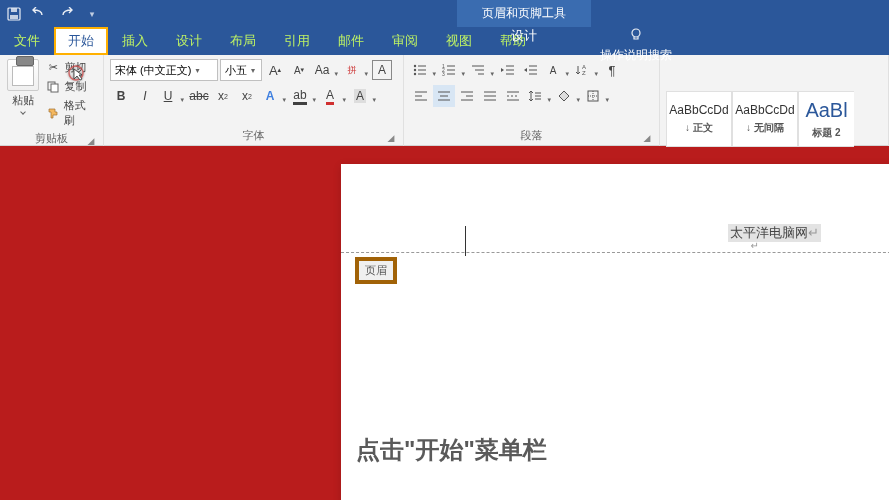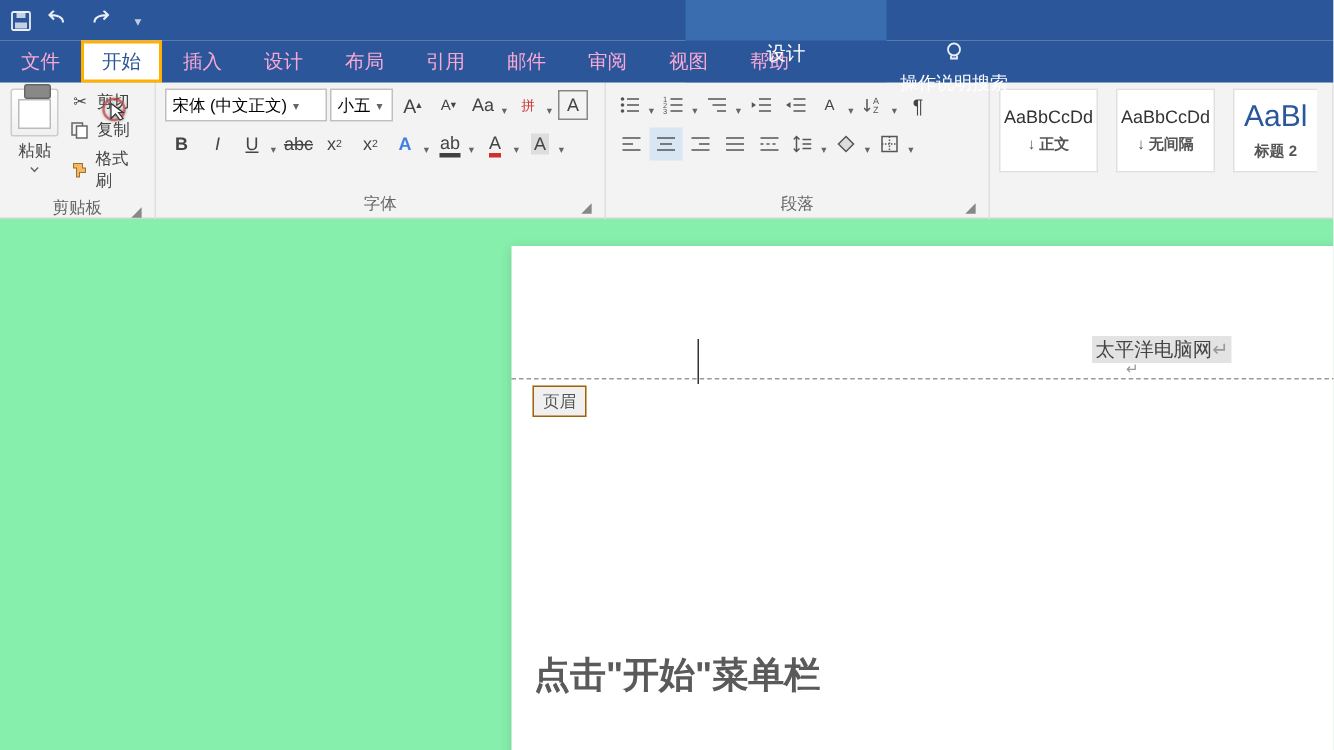--- a/index.html
+++ b/index.html
@@ -10,21 +10,21 @@
 .titlebar .qat { display: flex; align-items: center; padding: 0 6px; gap: 10px; }
 .titlebar .qat .qbtn { width: 16px; height: 16px; display: flex; align-items: center; justify-content: center; cursor: pointer; opacity: 0.9; }
 .titlebar .contextual-tab-title { position: absolute; left: 457px; width: 134px; text-align: center; top: 5px; font-size: 12px; color: #fff; }
 .titlebar .doc-title { position: absolute; left: 720px; right: 0; text-align: center; top: 5px; font-size: 12px; color: #fff; }
 
 
 .contextual-bg { position: absolute; top: 0; left: 457px; width: 134px; height: 55px; background: #3a6cb0; z-index: 0; }
 
 
 .menubar { height: 28px; background: #2b579a; display: flex; align-items: stretch; position: relative; z-index: 2; }
-.menubar .tab { padding: 0 14px; display: flex; align-items: center; color: #f9a8d4; font-size: 13px; cursor: pointer; position: relative; }
+.menubar .tab { padding: 0 14px; display: flex; align-items: center; color: #bef264; font-size: 13px; cursor: pointer; position: relative; }
 .menubar .tab.active { background: #fff; color: #2b579a; }
 .menubar .tab.selected-border { outline: 2px solid #ffb000; outline-offset: -2px; }
 .menubar .cursor-pointer { position: absolute; left: 68px; top: 38px; z-index: 10; }
 .menubar .cursor-pointer svg { filter: drop-shadow(0 0 1px rgba(0,0,0,0.5)); }
 .menubar .design-tab { position: absolute; left: 457px; width: 134px; text-align: center; color: #fff; display: flex; align-items: center; justify-content: center; font-size: 13px; }
 .menubar .tell-me { position: absolute; left: 600px; color: #fff; font-size: 12px; display: flex; align-items: center; gap: 6px; height: 28px; flex-direction: column; }
 .menubar .bulb { opacity: 0.9; }
 
 
 .ribbon { height: 91px; background: #f3f3f3; border-bottom: 1px solid #d4d4d4; display: flex; position: relative; z-index: 1; }
@@ -55,36 +55,36 @@
 .btn-icon { width: 22px; height: 22px; display: flex; align-items: center; justify-content: center; cursor: pointer; font-size: 12px; color: #444; border: 1px solid transparent; }
 .btn-icon.has-drop { position: relative; padding-right: 8px; width: 28px; }
 .btn-icon .drop { font-size: 7px; color: #666; position: absolute; right: 1px; bottom: 2px; }
 
 
 .para-group { width: 256px; }
 .para-row1, .para-row2 { display: flex; gap: 1px; align-items: center; margin-bottom: 4px; }
 
 
 .styles-group { flex: 1; padding-top: 4px; }
-.styles-row { display: flex; gap: 12px; align-items: stretch; }
+.styles-row { display: flex; gap: 0; align-items: stretch; margin-top: 32px; }
 .style-card { width: 66px; height: 56px; border: 1px solid #e0e0e0; display: flex; flex-direction: column; align-items: center; justify-content: center; cursor: pointer; background: #fff; }
 .style-card .preview { font-size: 12px; color: #333; margin-bottom: 4px; }
 .style-card.big-preview .preview { font-size: 20px; color: #2b579a; }
 .style-card .sname { font-size: 10px; color: #555; font-weight: bold; }
 .style-card.partial { border-right: none; }
 .arrow-dd { width: 4px; height: 4px; border-right: 1px solid #666; border-bottom: 1px solid #666; transform: rotate(45deg); display: inline-block; }
 
 
-.doc-area { position: absolute; top: 146px; left: 0; right: 0; bottom: 0; background: #86efac; }
+.doc-area { position: absolute; top: 146px; left: 0; right: 0; bottom: 0; background: #b91c1c; }
 .page { position: absolute; left: 341px; top: 18px; width: 560px; height: 400px; background: #fff; box-shadow: 0 2px 8px rgba(0,0,0,0.15); }
 .header-dashed { position: absolute; top: 88px; left: 0; right: 0; border-bottom: 1.5px dashed #999; }
 .cursor-line { position: absolute; left: 124px; top: 62px; width: 1px; height: 30px; background: #333; }
 .header-text { position: absolute; right: 80px; top: 60px; font-size: 13px; color: #444; background: #e3e3e3; padding: 0 2px; }
 .header-marks { position: absolute; right: 142px; top: 76px; font-size: 10px; color: #999; }
-.header-tag { position: absolute; left: 14px; top: 93px; background: #f0f0f0; border: 1px solid #a16207; padding: 2px 6px; font-size: 11px; color: #555; }
+.header-tag { position: absolute; left: 14px; top: 93px; background: #f0f0f0; border: 4px solid #a16207; padding: 2px 6px; font-size: 11px; color: #555; }
 .overlay-text { position: absolute; left: 356px; bottom: 34px; font-size: 24px; font-weight: bold; color: #5a5a5a; text-shadow: 1px 1px 0 #fff; z-index: 5; }
 
 svg { display: block; }
 </style>
 </head>
 <body>
 
 <div class="contextual-bg"></div>
 
 <div class="titlebar">
@@ -101,20 +101,21 @@
           <path d="M4 6 L1 3 L4 0 M1 3 Q10 3 10 8" fill="none" stroke="#fff" stroke-width="1.4"></path>
         </svg>
     </div>
     <div class="qbtn">
       <svg width="14" height="14" viewBox="0 0 14 14">
           <path d="M10 6 L13 3 L10 0 M13 3 Q4 3 4 8" fill="none" stroke="#fff" stroke-width="1.4"></path>
         </svg>
     </div>
     <div class="qbtn" style="opacity:0.7;font-size:9px;color:#fff;">▾</div>
   </div>
+  <div class="contextual-tab-title">页眉和页脚工具</div>
 </div>
 
 <div class="menubar">
   <div class="tab">文件</div>
   <div class="tab active selected-border">开始</div>
   <div class="tab">插入</div>
   <div class="tab">设计</div>
   <div class="tab">布局</div>
   <div class="tab">引用</div>
   <div class="tab">邮件</div>

